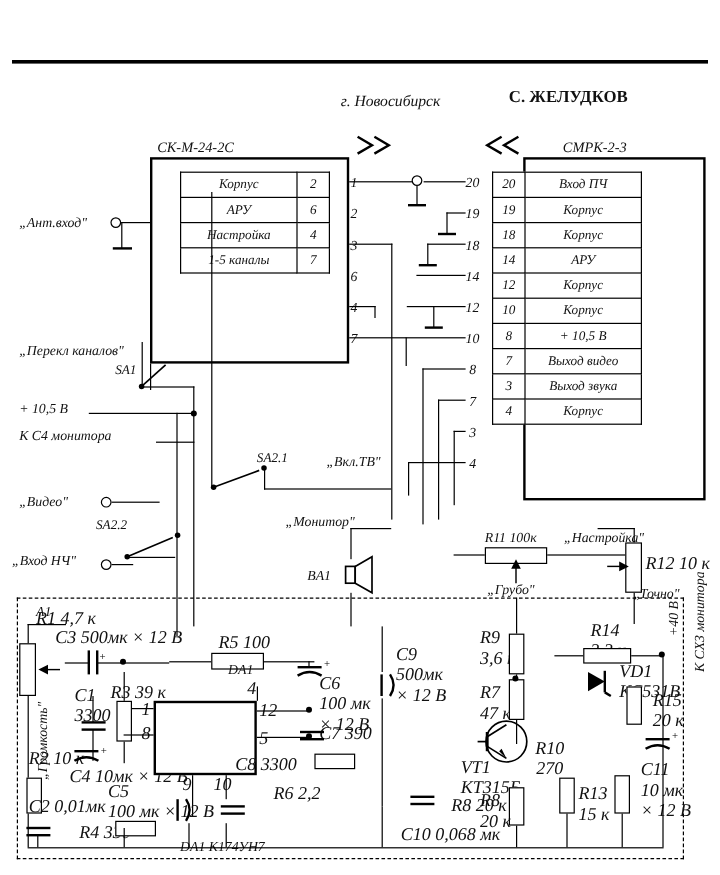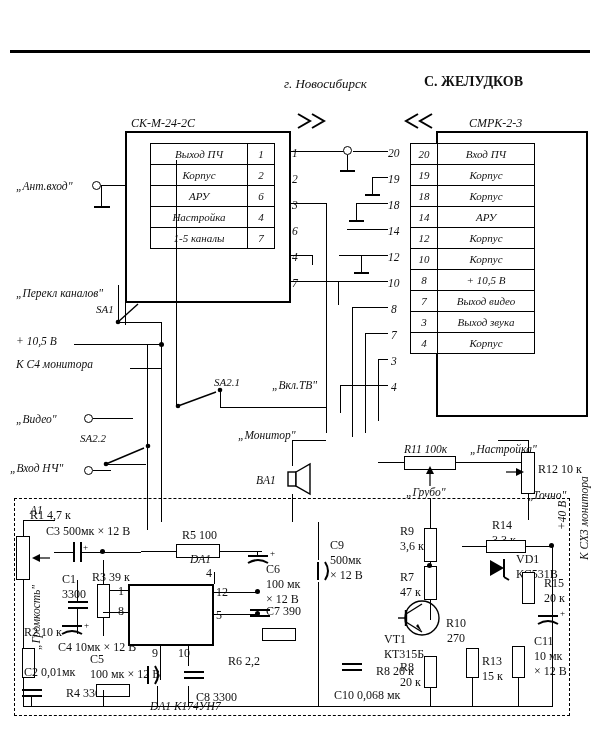--- a/index.html
+++ b/index.html
@@ -36,21 +36,21 @@
     font-size:14px;font-weight:bold;
   }
 
   
   .h{position:absolute;height:1px;background:#000;}
   .v{position:absolute;width:1px;background:#000;}
   .hb{position:absolute;height:2px;background:#000;}
   .dash{position:absolute;border:1px dashed #000;box-sizing:border-box;}
   .lbl{position:absolute;font-size:11px;white-space:nowrap;}
   .lbl-i{position:absolute;font-size:11.5px;font-style:italic;white-space:nowrap;}
-  .lbl-s{position:absolute;font-size:12px;white-space:nowrap;}
+  .lbl-s{position:absolute;font-size:15px;white-space:nowrap;font-style:italic;}
   .dot{position:absolute;width:5px;height:5px;background:#000;border-radius:50%;}
   .opencircle{position:absolute;width:9px;height:9px;border:1.5px solid #000;border-radius:50%;box-sizing:border-box;background:#fff;}
 
   
   .mod{position:absolute;border:2px solid #000;box-sizing:border-box;background:#fff;}
   .modtitle{position:absolute;font-size:12px;font-style:italic;white-space:nowrap;}
   .rowtbl{position:absolute;border:1px solid #000;border-collapse:collapse;background:#fff;}
   .rowtbl td{border:1px solid #000;font-size:11px;font-style:italic;padding:0 4px;height:20px;white-space:nowrap;}
   .rowtbl td.num{width:18px;text-align:center;font-style:italic;}
   .rowtbl td.nm{width:88px;text-align:center;}
@@ -70,24 +70,20 @@
 
   <div class="title-rule"></div>
   <div class="byline-city">г. Новосибирск</div>
   <div class="byline-author">С. ЖЕЛУДКОВ</div>
 
   <div class="modtitle" style="left:131px;top:116px;">СК-М-24-2С</div>
   <div class="mod" style="left:125px;top:131px;width:166px;height:172px;"></div>
 
   <table class="rowtbl" style="left:150px;top:143px;">
     <tbody>
-        <tr>
-      <td class="nm">Выход ПЧ</td>
-      <td class="num">1</td>
-    </tr>
     <tr>
       <td class="nm">Корпус</td>
       <td class="num">2</td>
     </tr>
     <tr>
       <td class="nm">АРУ</td>
       <td class="num">6</td>
     </tr>
     <tr>
       <td class="nm">Настройка</td>
@@ -397,21 +393,21 @@
     <line x1="2" y1="10" x2="22" y2="10" stroke="#000" stroke-width="2"></line>
   </svg>
 
   <div class="lbl-s" style="left:90px;top:652px;white-space:pre-line;">C5
 100 мк × 12 В</div>
   <svg style="left:142px;top:664px;width:30px;height:22px;">
     <line x1="6" y1="2" x2="6" y2="20" stroke="#000" stroke-width="2"></line>
     <path d="M13,2 Q19,11 13,20" stroke="#000" stroke-width="2" fill="none"></path>
   </svg>
 
-  <div class="lbl-s" style="left:196px;top:690px;">C8
+  <div class="lbl-s" style="left:196px;top:630px;">C8
 3300</div>
   <svg style="left:182px;top:668px;width:26px;height:18px;">
     <line x1="2" y1="4" x2="22" y2="4" stroke="#000" stroke-width="2"></line>
     <line x1="2" y1="10" x2="22" y2="10" stroke="#000" stroke-width="2"></line>
   </svg>
 
   <div class="lbl-s" style="left:228px;top:630px;margin-top:24px;">R6  2,2</div>
   <div class="resH" style="left:262px;top:628px;width:34px;height:13px;"></div>
 
   <div class="lbl-s" style="left:330px;top:538px;white-space:pre-line;">C9

